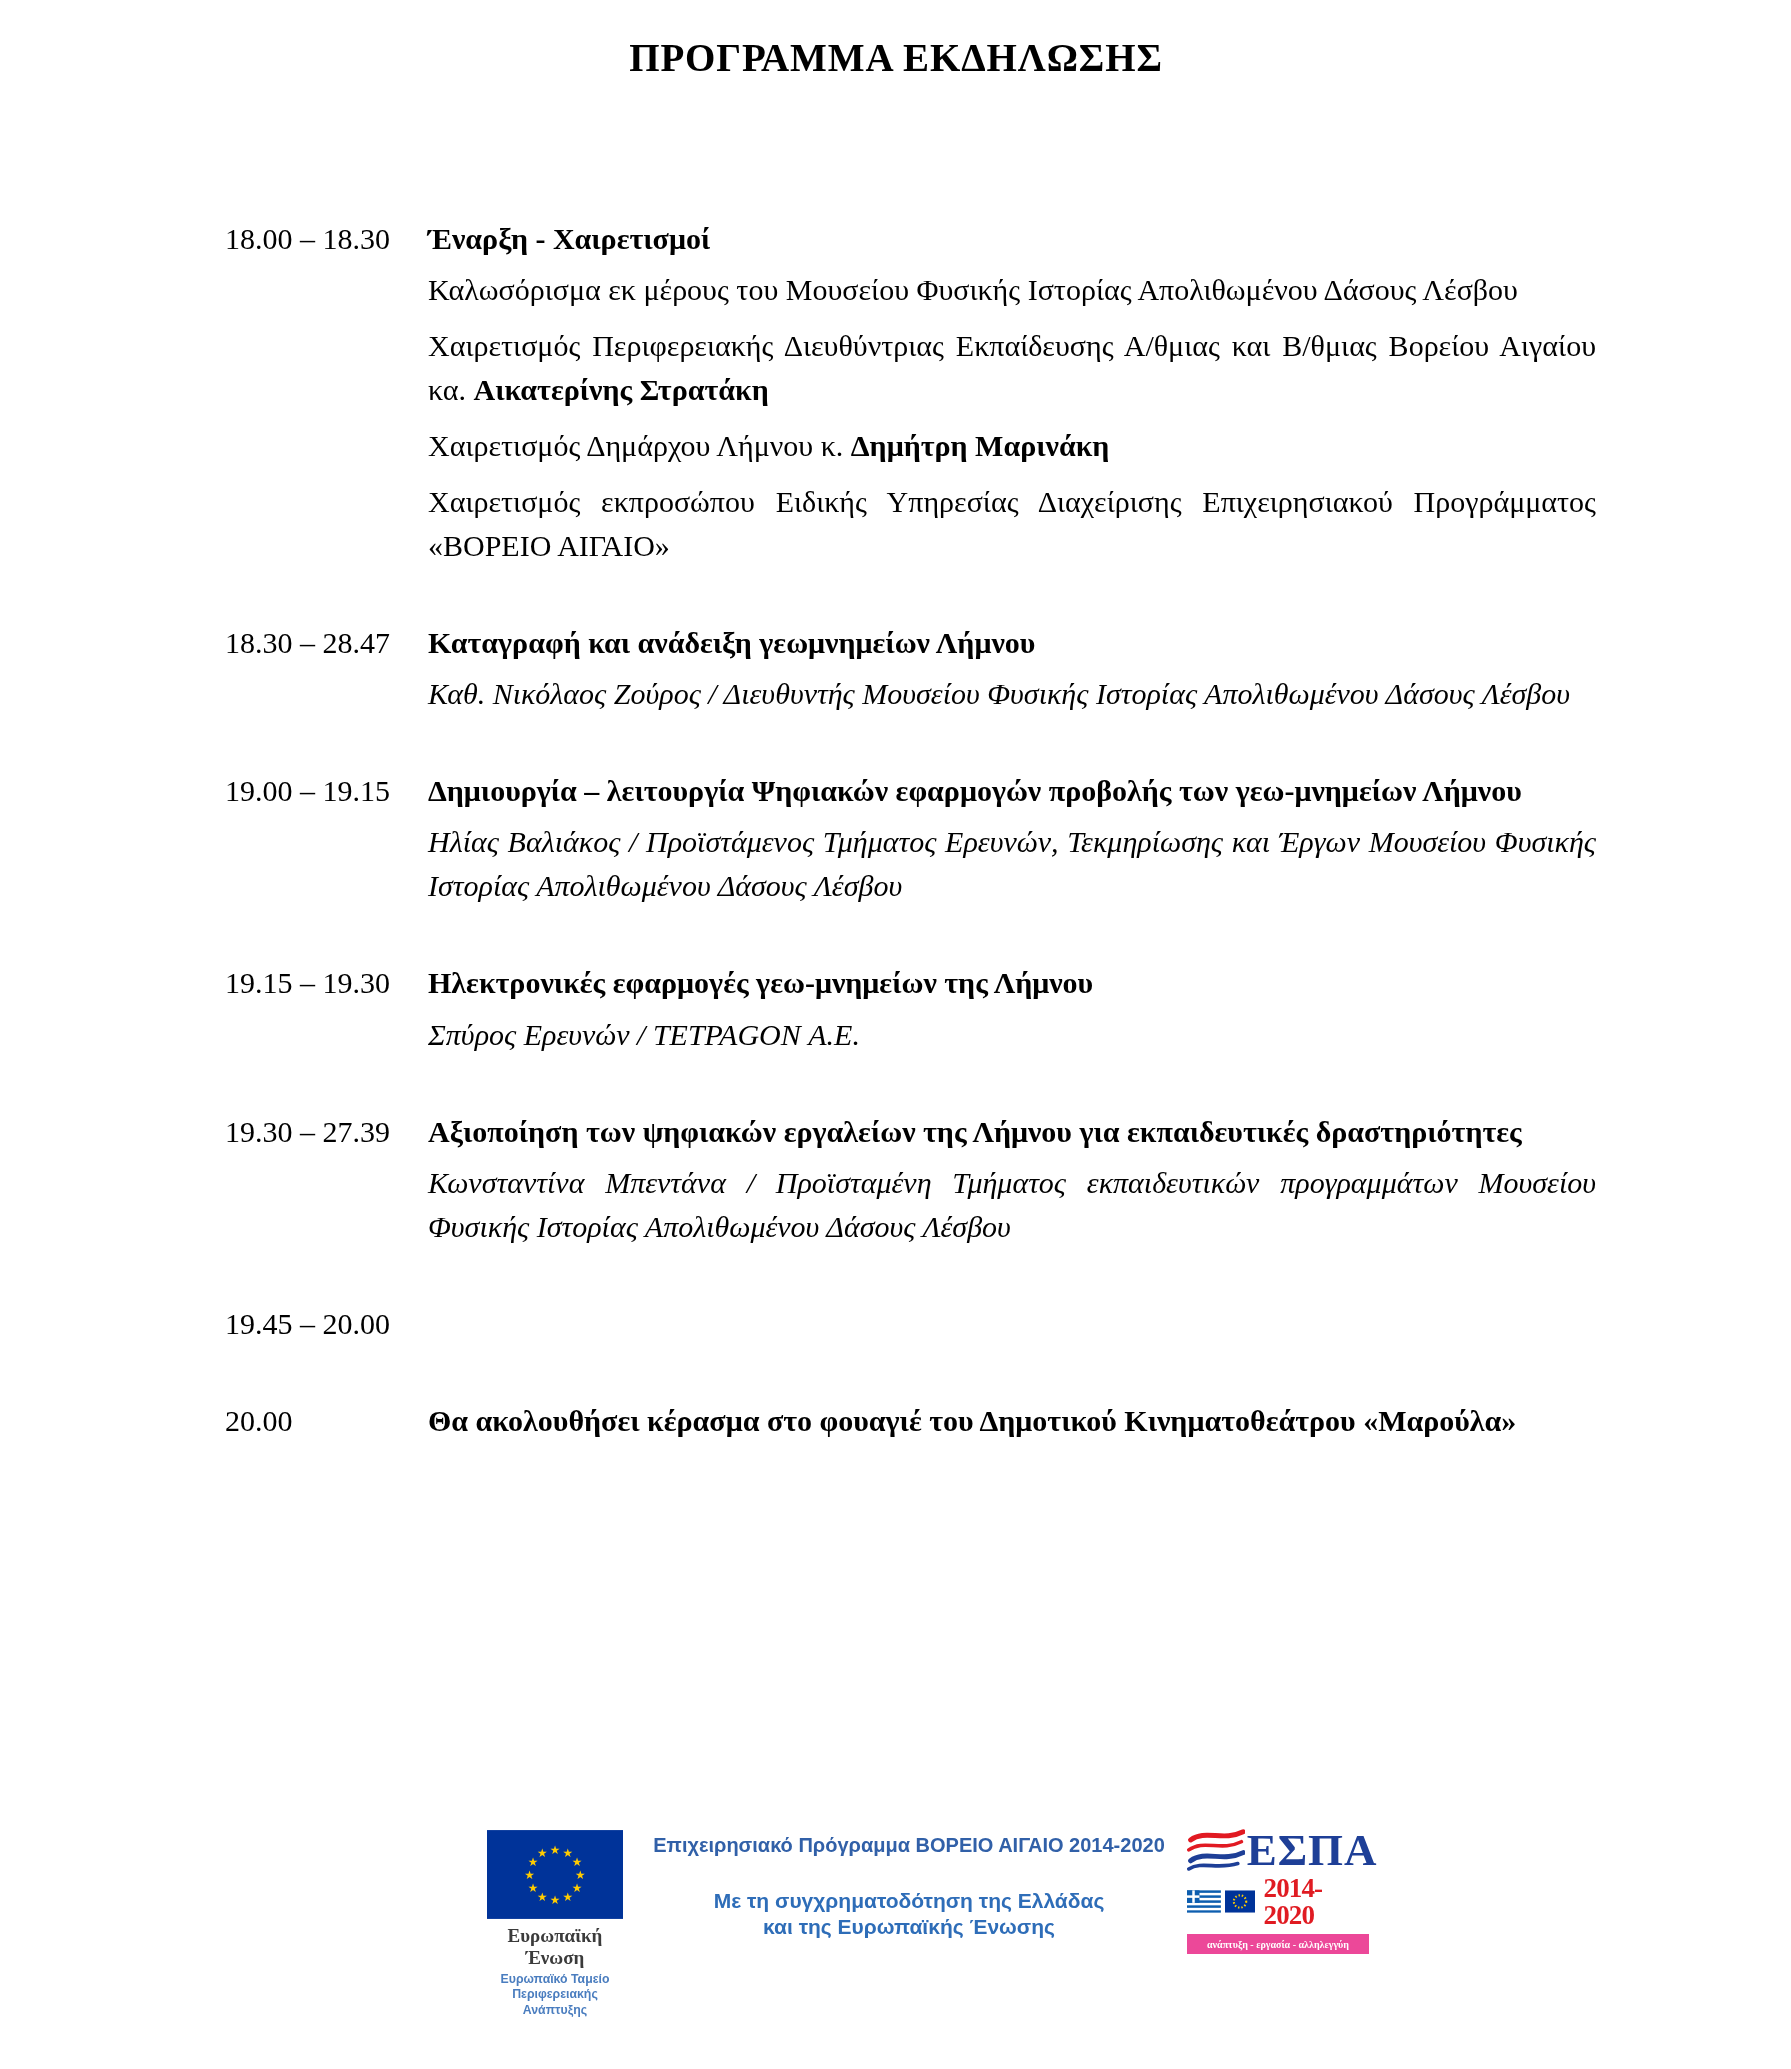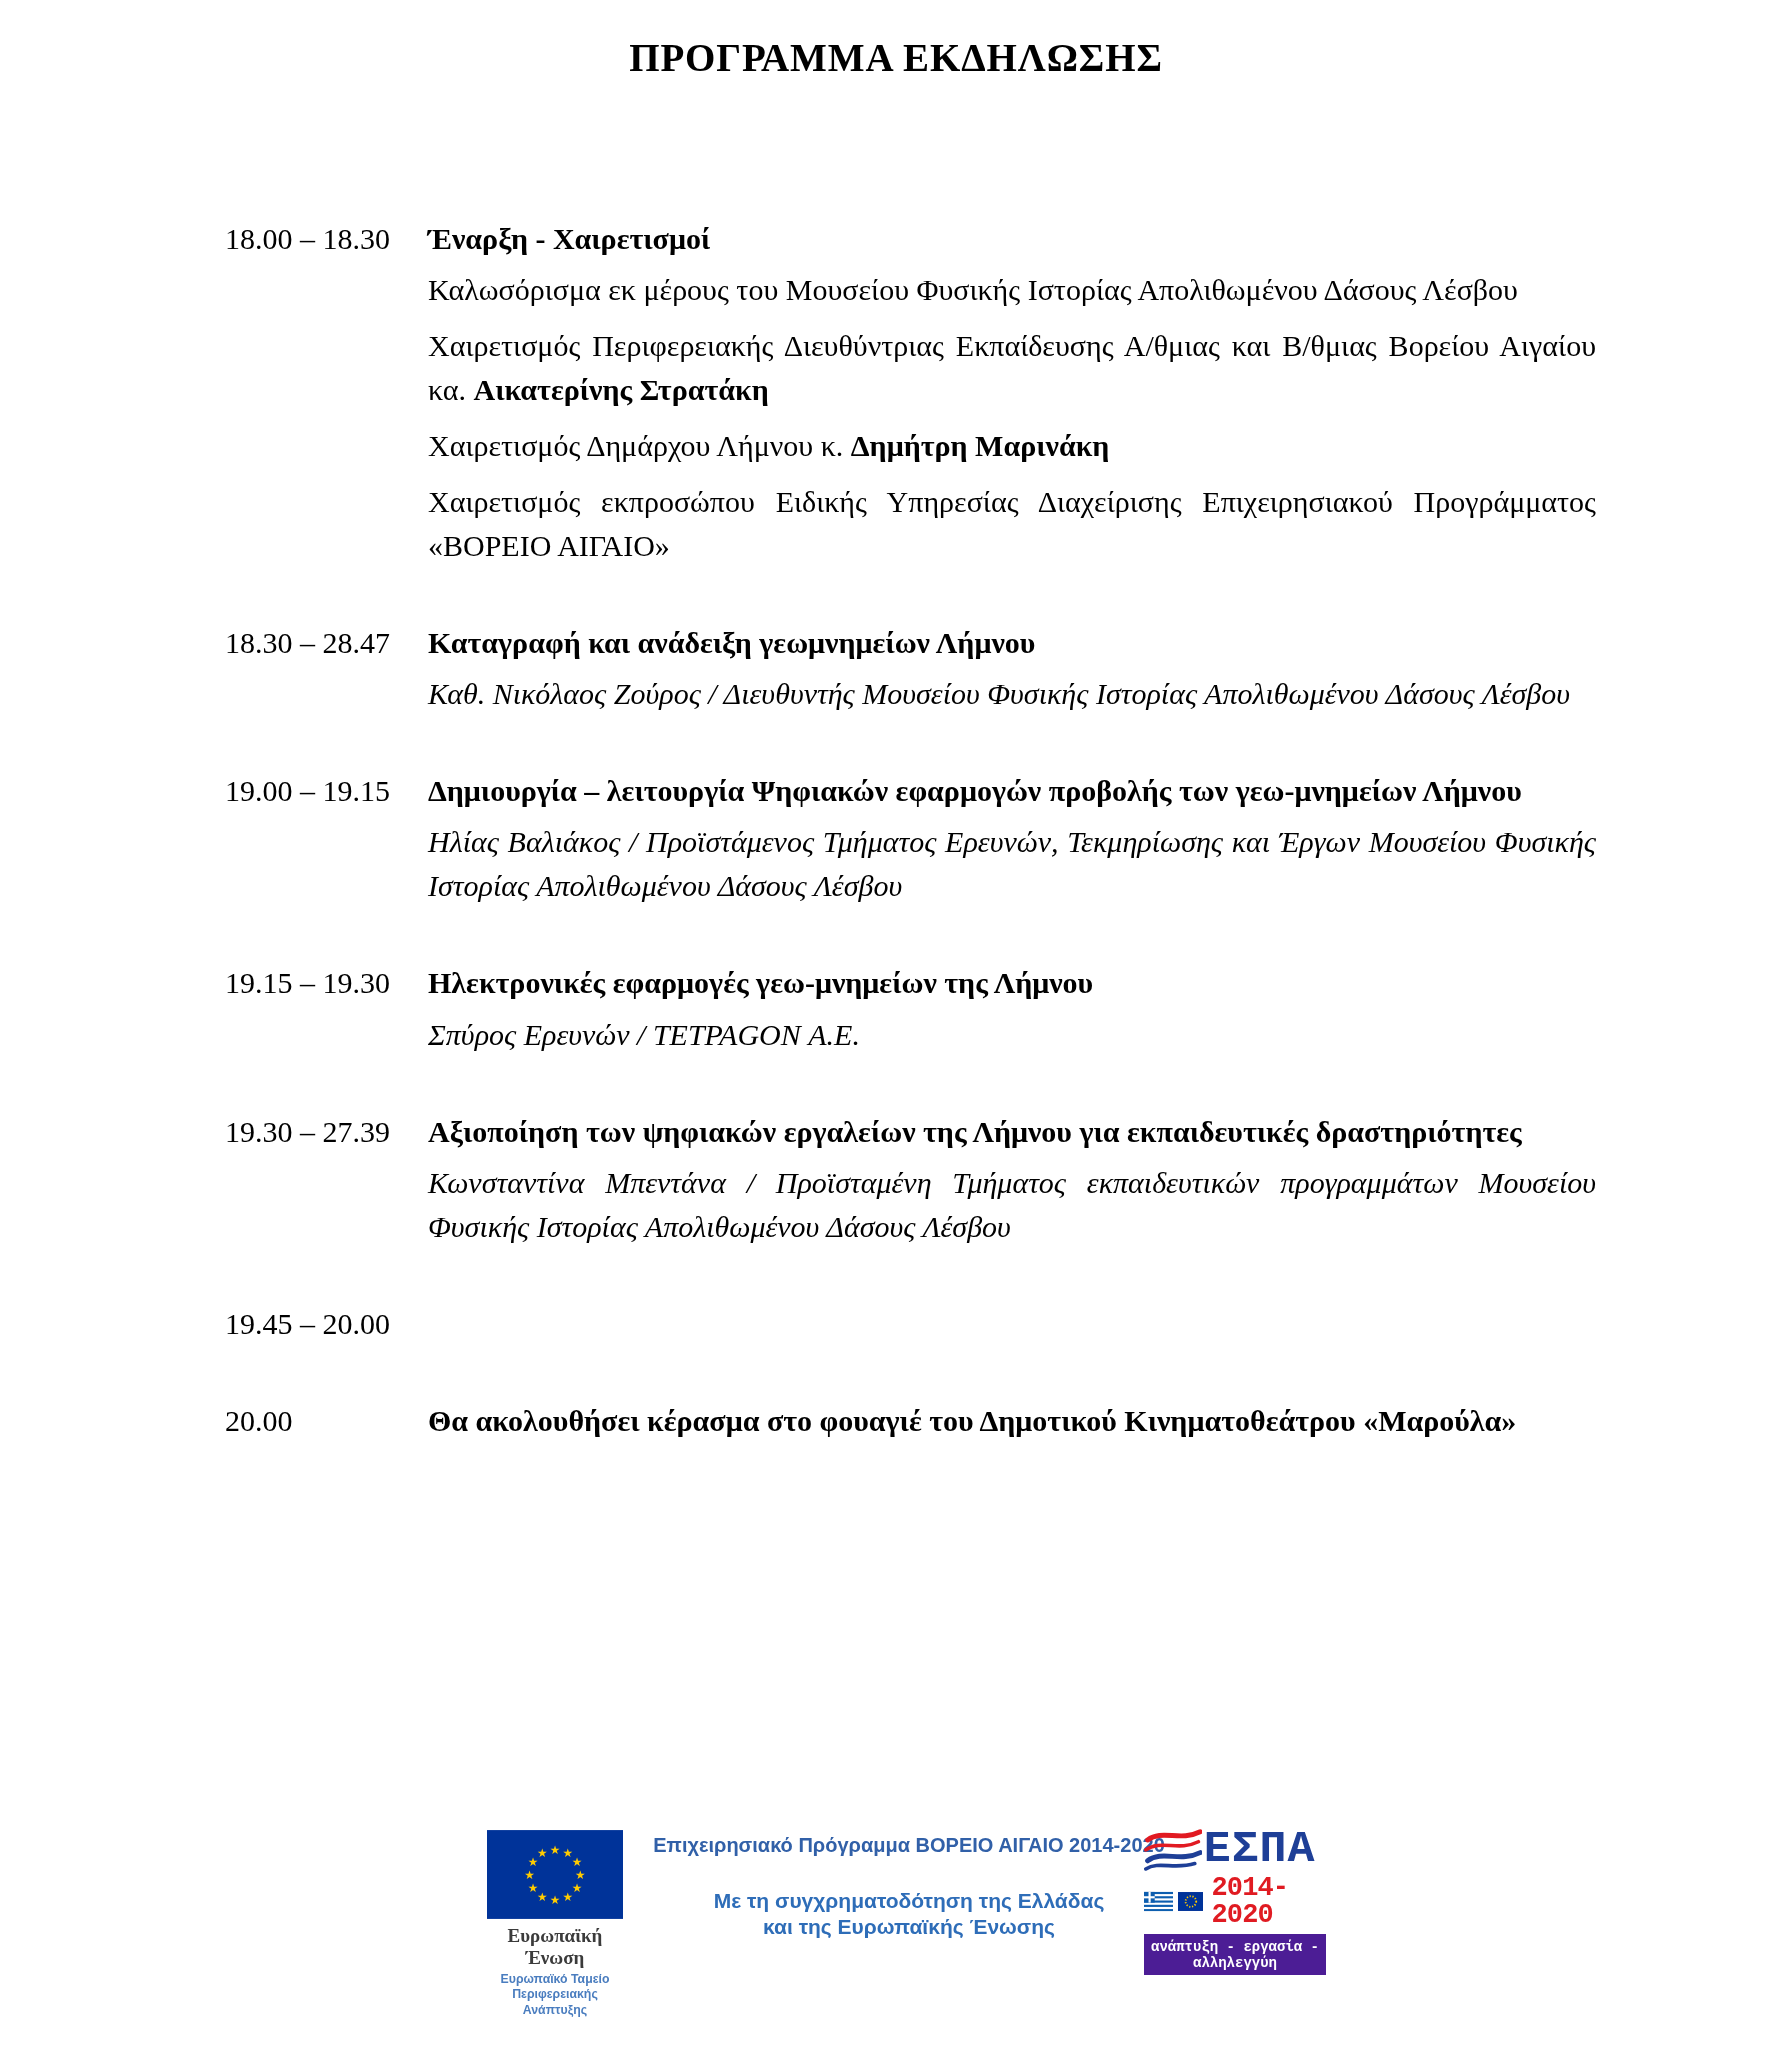--- a/index.html
+++ b/index.html
@@ -30,28 +30,28 @@
   .footer{position:absolute;left:0;top:1818px;width:1792px;height:200px;}
   .eu-block{position:absolute;left:483px;top:11.8px;width:144px;text-align:center;
     font-family:"Liberation Sans","DejaVu Sans",sans-serif;}
   .eu-flag{display:block;margin:0 auto;}
   .eu-label{margin-top:6.4px;font-size:19px;font-weight:bold;color:#3b3b3b;line-height:22px;font-family:Liberation Serif, serif;}
   .eu-fund{margin-top:2.7px;font-size:12.3px;font-weight:bold;color:#4a7dbf;line-height:15.5px;}
   .mid-block{position:absolute;left:627px;top:15.5px;width:564px;text-align:center;
     font-family:"Liberation Sans","DejaVu Sans",sans-serif;}
   .program-line{font-size:20px;font-weight:bold;color:#3160a8;line-height:23.6px;}
   .cofund{margin-top:31px;font-size:21px;font-weight:bold;color:#2e6db8;line-height:25.5px;}
-  .espa-block{position:absolute;left:1144px;top:9px;width:182px;
-    font-family:Liberation Mono, monospace;}
+  .espa-block{position:absolute;left:1187px;top:9px;width:182px;
+    font-family:Liberation Serif, serif;}
   .espa-top{display:flex;align-items:flex-end;}
   .espa-waves{flex:0 0 auto;}
   .espa-word{font-size:45px;font-weight:bold;color:#1e3f97;line-height:42px;letter-spacing:0.9px;margin-left:1.8px;}
   .espa-mid{display:flex;align-items:center;margin-top:3.6px;}
   .espa-years{font-size:27px;font-weight:bold;color:#e01b22;letter-spacing:-0.9px;margin-left:8.2px;line-height:27px;}
-  .espa-bar{margin-top:5.5px;background:#4c1d95;color:#fff;font-size:14px;font-weight:bold;
+  .espa-bar{margin-top:5.5px;background:#ec4899;color:#fff;font-size:10px;font-weight:bold;
     text-align:center;padding:4.5px 0 4.5px 0;}
   .flag-small{display:block;}
   .flag-gap{width:4.5px;flex:0 0 auto;}
 </style>
 </head>
 <body>
 
 <h1 class="doc-title">ΠΡΟΓΡΑΜΜΑ ΕΚΔΗΛΩΣΗΣ</h1>
 
 <div class="schedule">

